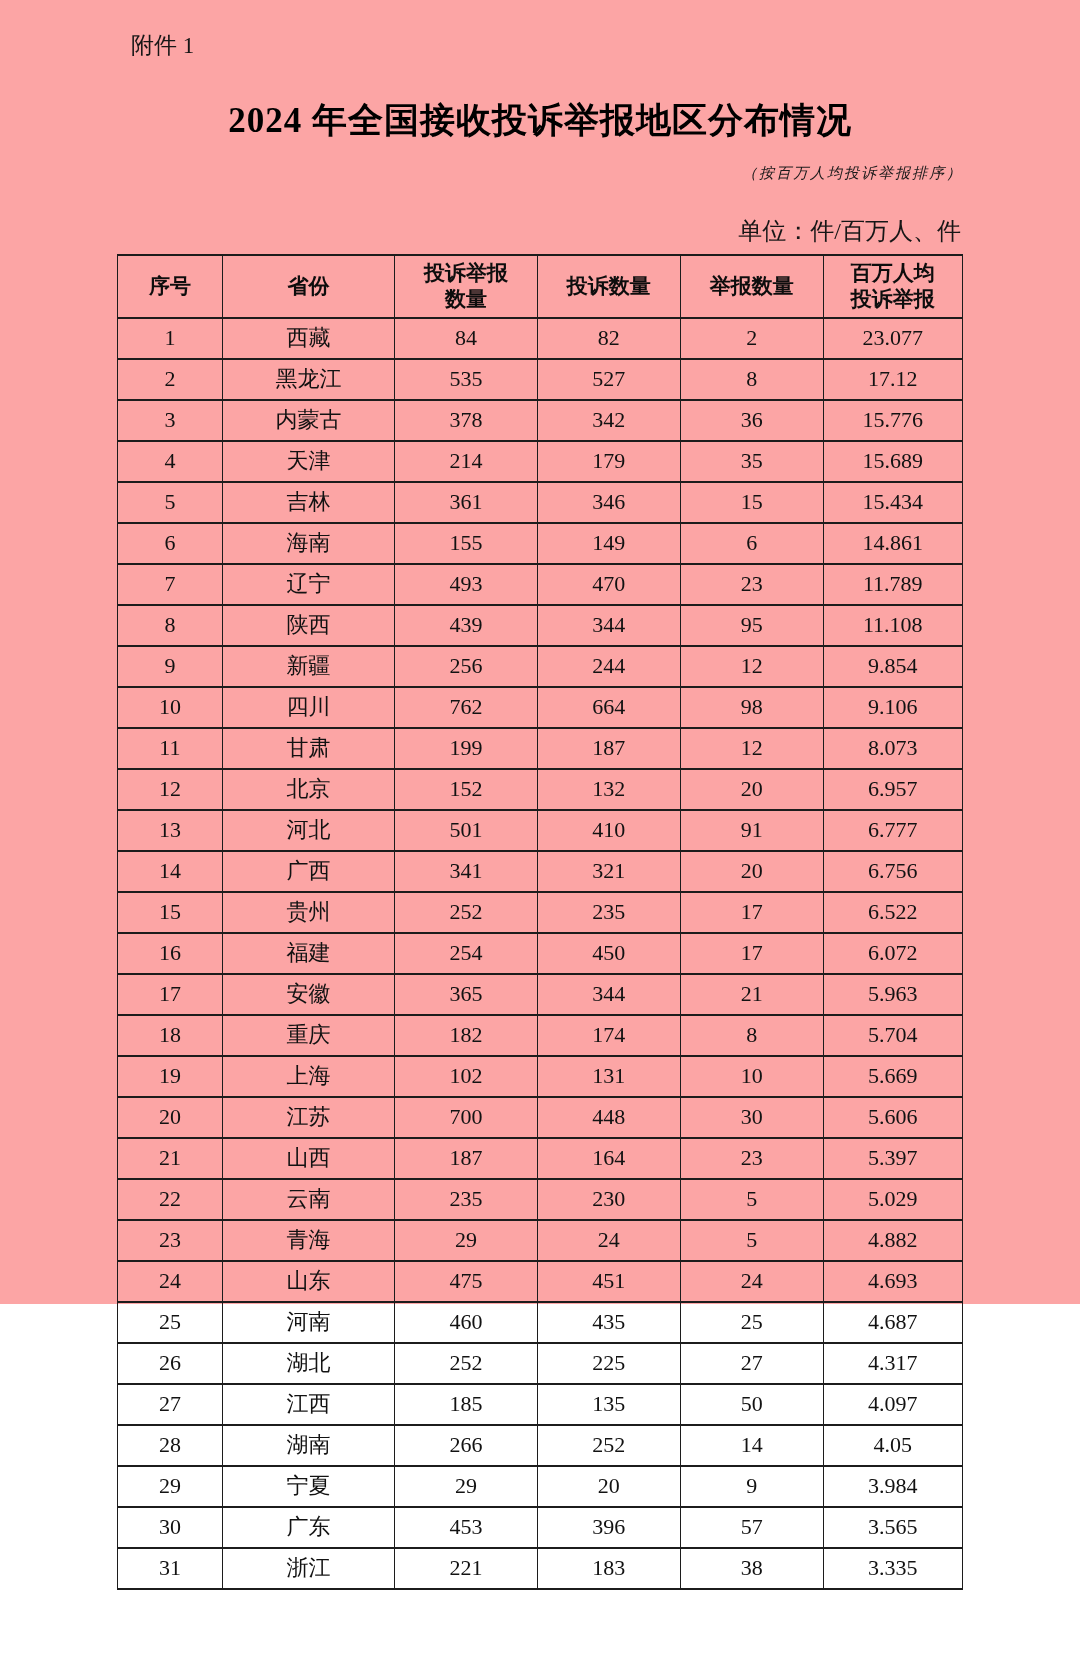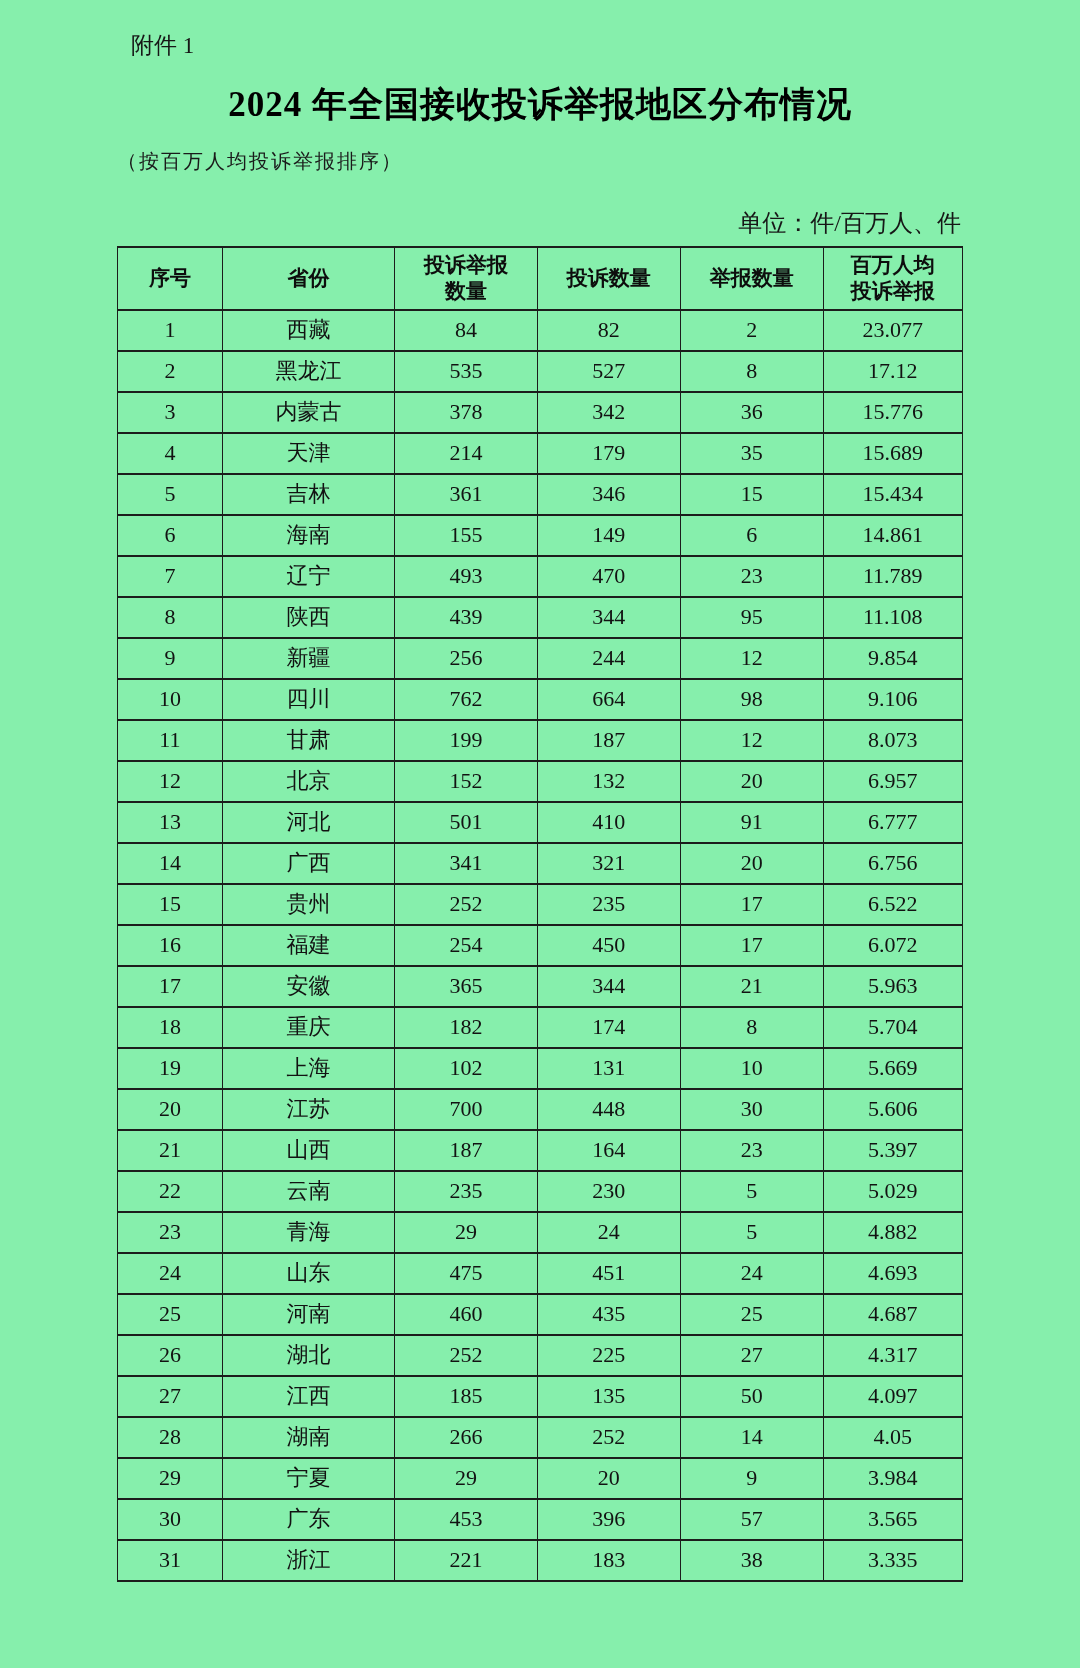--- a/index.html
+++ b/index.html
@@ -7,48 +7,49 @@
   body {
     width: 1080px;
     height: 1668px;
     font-family: "Liberation Serif", "DejaVu Serif", serif;
     color: #111111;
     position: relative;
     overflow: hidden;
   }
   .page {
     width: 1080px;
-    height: 1668px;
-    background: #86efac;
+    height: 1304px;
+    background: #fca5a5;
   }
   .content {
     width: 846px;
     margin: 0 auto;
     padding-top: 30px;
   }
   .attachment-label {
     font-size: 23px;
     text-align: left;
     padding-left: 14px;
     color: #161616;
   }
   .doc-title {
-    margin-top: 20px;
+    margin-top: 36px;
     text-align: center;
     font-size: 35px;
     font-weight: bold;
     color: #000000;
     letter-spacing: 1px;
   }
   .doc-subtitle {
     margin-top: 20px;
-    text-align: left;
-    font-size: 20px;
+    text-align: right;
+    font-size: 15px;
     color: #1a1a1a;
     letter-spacing: 2px;
+    font-style: italic;
   }
   .unit-note {
     margin-top: 32px;
     margin-bottom: 7px;
     text-align: right;
     font-size: 24px;
     color: #161616;
     padding-right: 2px;
   }
   table.report-table {

